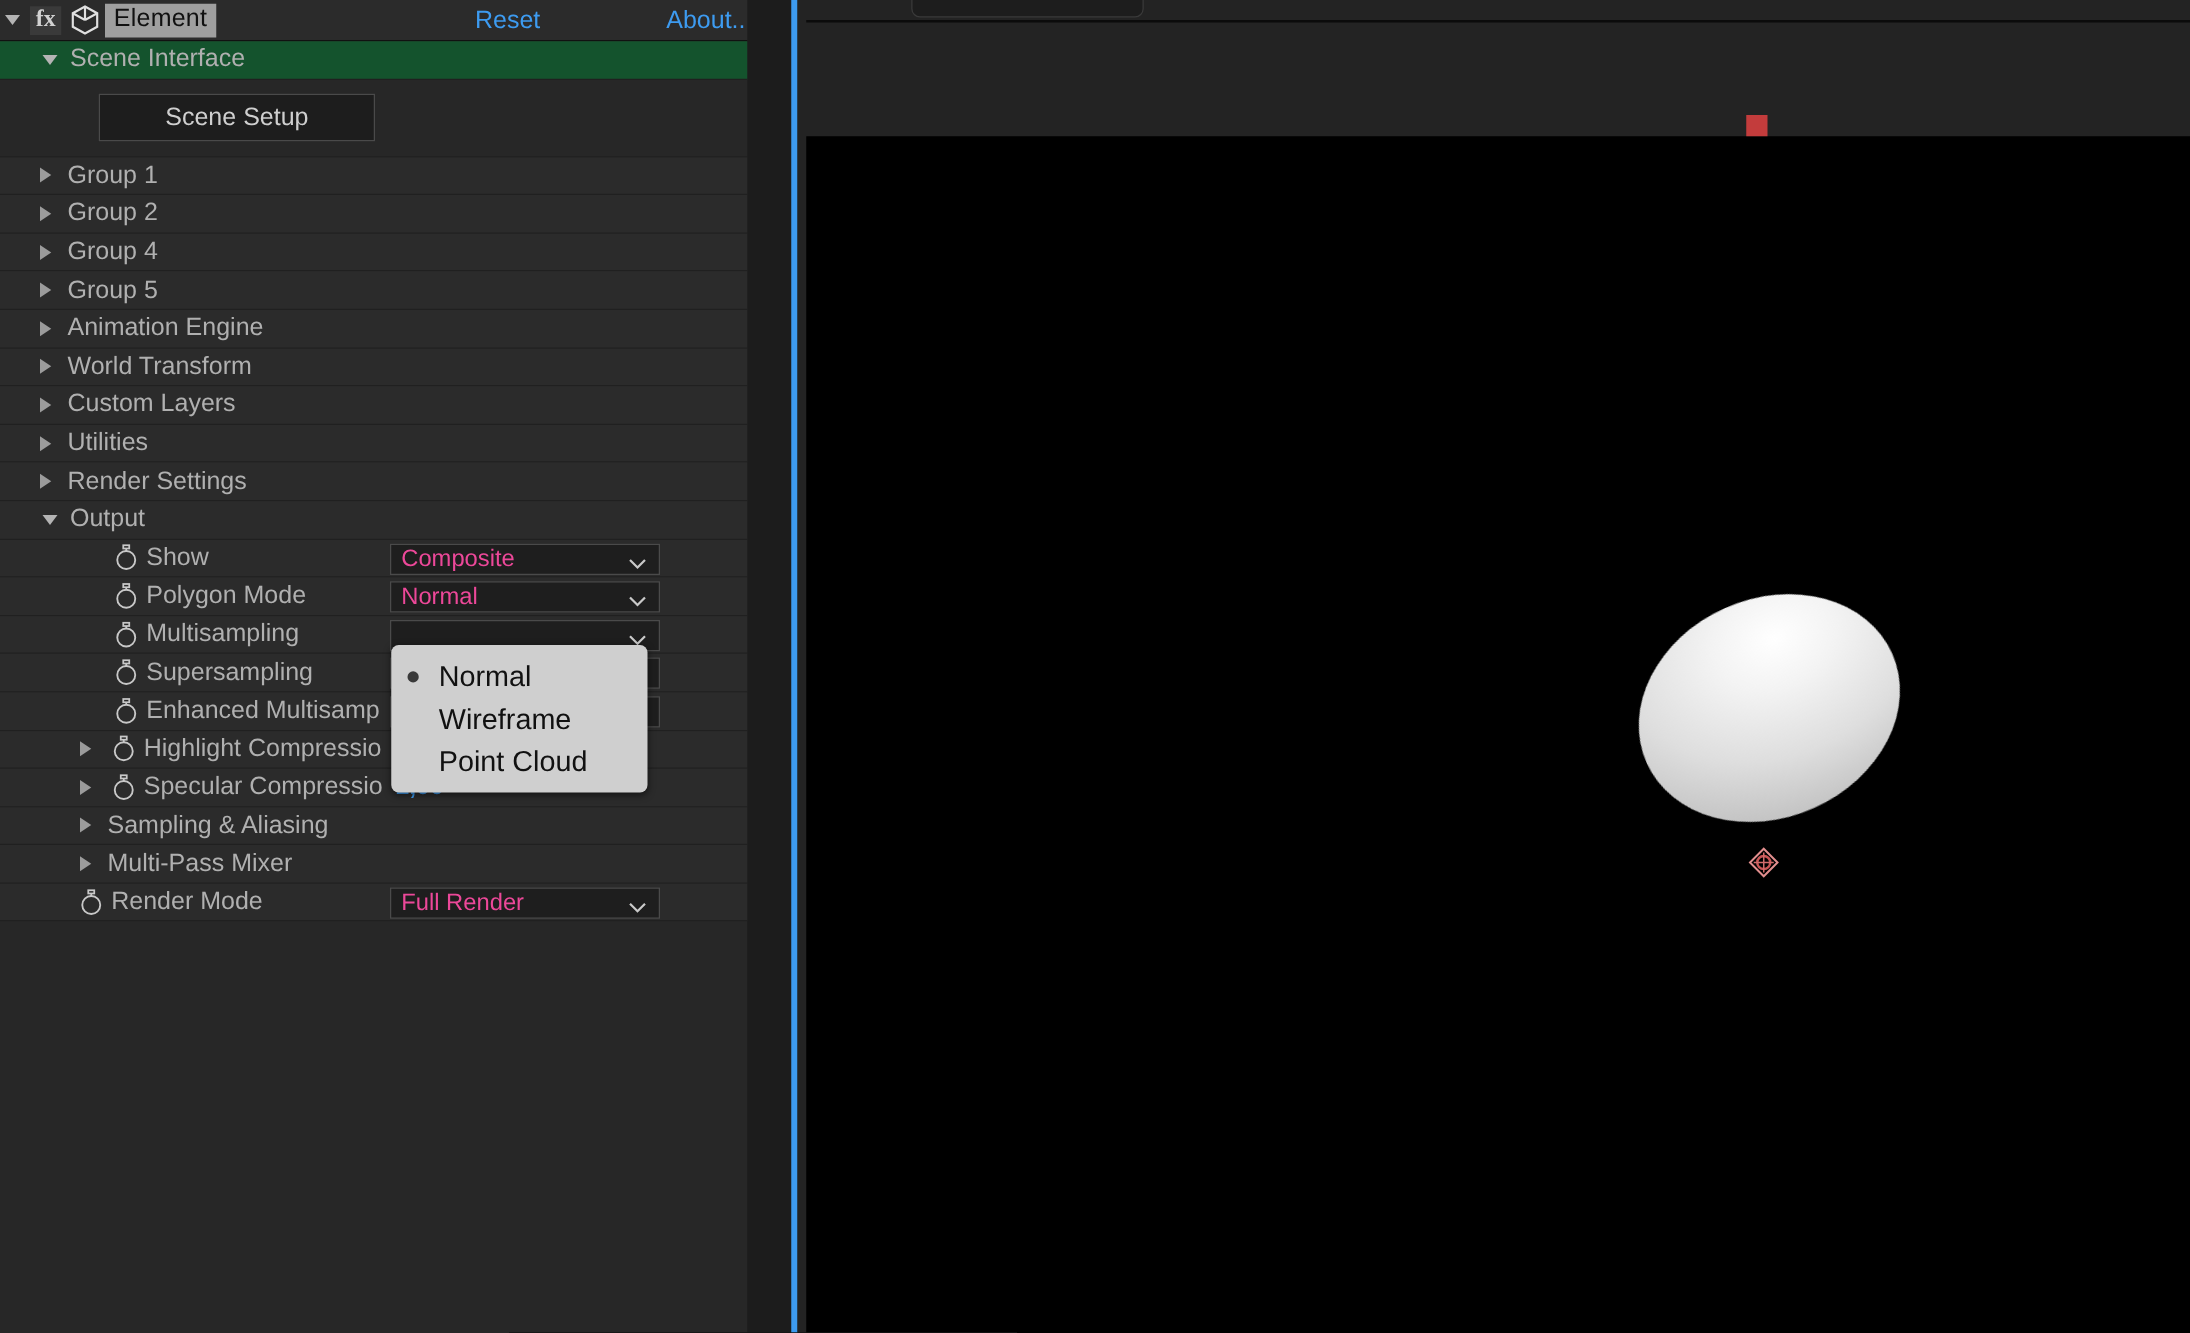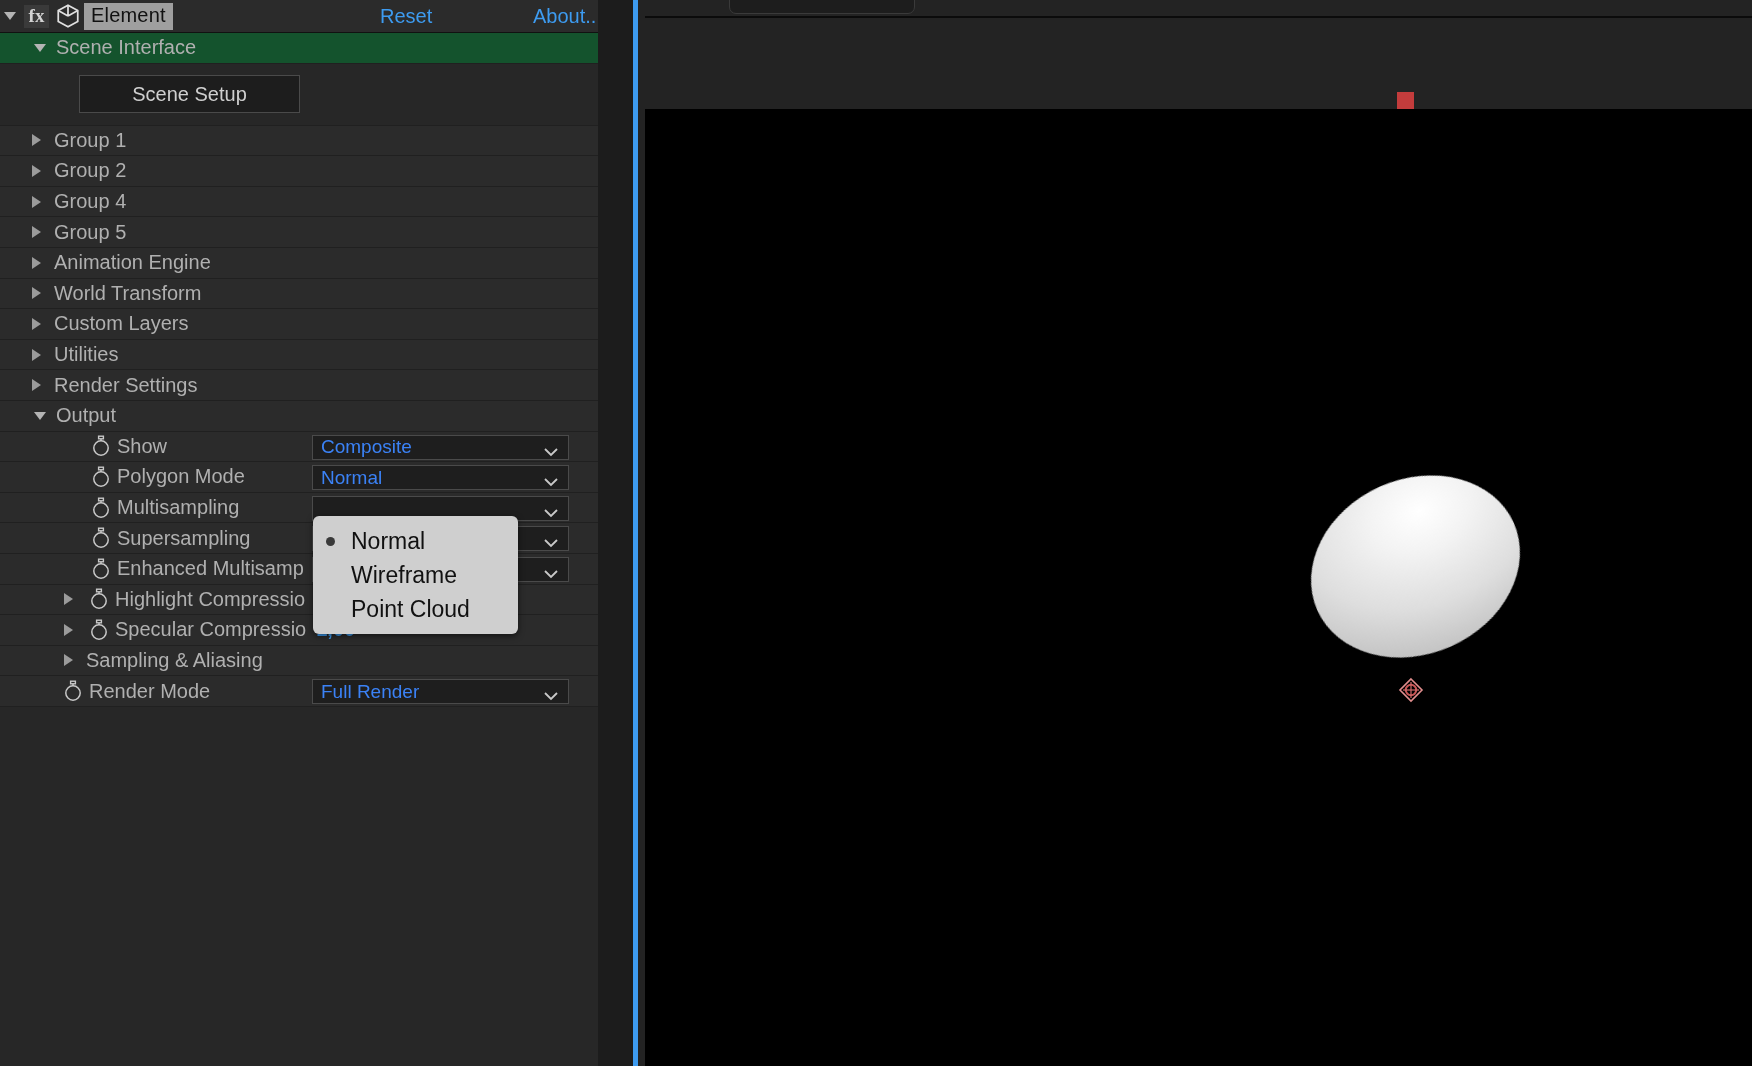--- a/index.html
+++ b/index.html
@@ -100,26 +100,26 @@
     color: #cfcfcf;
     font-size: 20px;
     display: flex; align-items: center; justify-content: center;
   }
 
   
   .dropdown {
     position: absolute;
     left: 312px;
     top: 3px;
-    width: 257px; height: 25px;
+    width: 216px; height: 25px;
     background: #1e1e1e;
     border: 1px solid #4a4a4a;
-    display: flex; align-items: center;
+    display: flex; align-items: flex-end;
     padding-left: 8px;
-    color: #3b82f6;
+    color: #ec4899;
     font-size: 19px;
   }
   .dropdown .chev {
     position: absolute; right: 9px; top: 5px;
   }
   .val-blue {
     color: #3d9bf0;
     font-size: 20px;
     margin-left: 10px;
     font-weight: bold;
@@ -416,20 +416,26 @@
           <span class="val-blue">1,00</span>
         </div>
       </div>
 
     <div id="output-subsections">
         <div class="row">
           <span class="arrow-slot" style="margin-left:64px;">
             <span class="tri tri-right"></span>
           </span>
           <span class="row-label">Sampling &amp; Aliasing</span>
+        </div>
+        <div class="row">
+          <span class="arrow-slot" style="margin-left:64px;">
+            <span class="tri tri-right"></span>
+          </span>
+          <span class="row-label">Multi-Pass Mixer</span>
         </div>
       </div>
 
     <div class="row">
       <span class="stopwatch" style="margin-left:60px;">
         <svg width="20" height="22" viewBox="0 0 20 22">
           <circle cx="10" cy="13" r="7.2" fill="none" stroke="#c8c8c8" stroke-width="1.5"></circle>
           <rect x="7.6" y="1.2" width="4.8" height="2.6" fill="none" stroke="#c8c8c8" stroke-width="1.4"></rect>
           <line x1="10" y1="3.8" x2="10" y2="6" stroke="#c8c8c8" stroke-width="1.4"></line>
         </svg>

